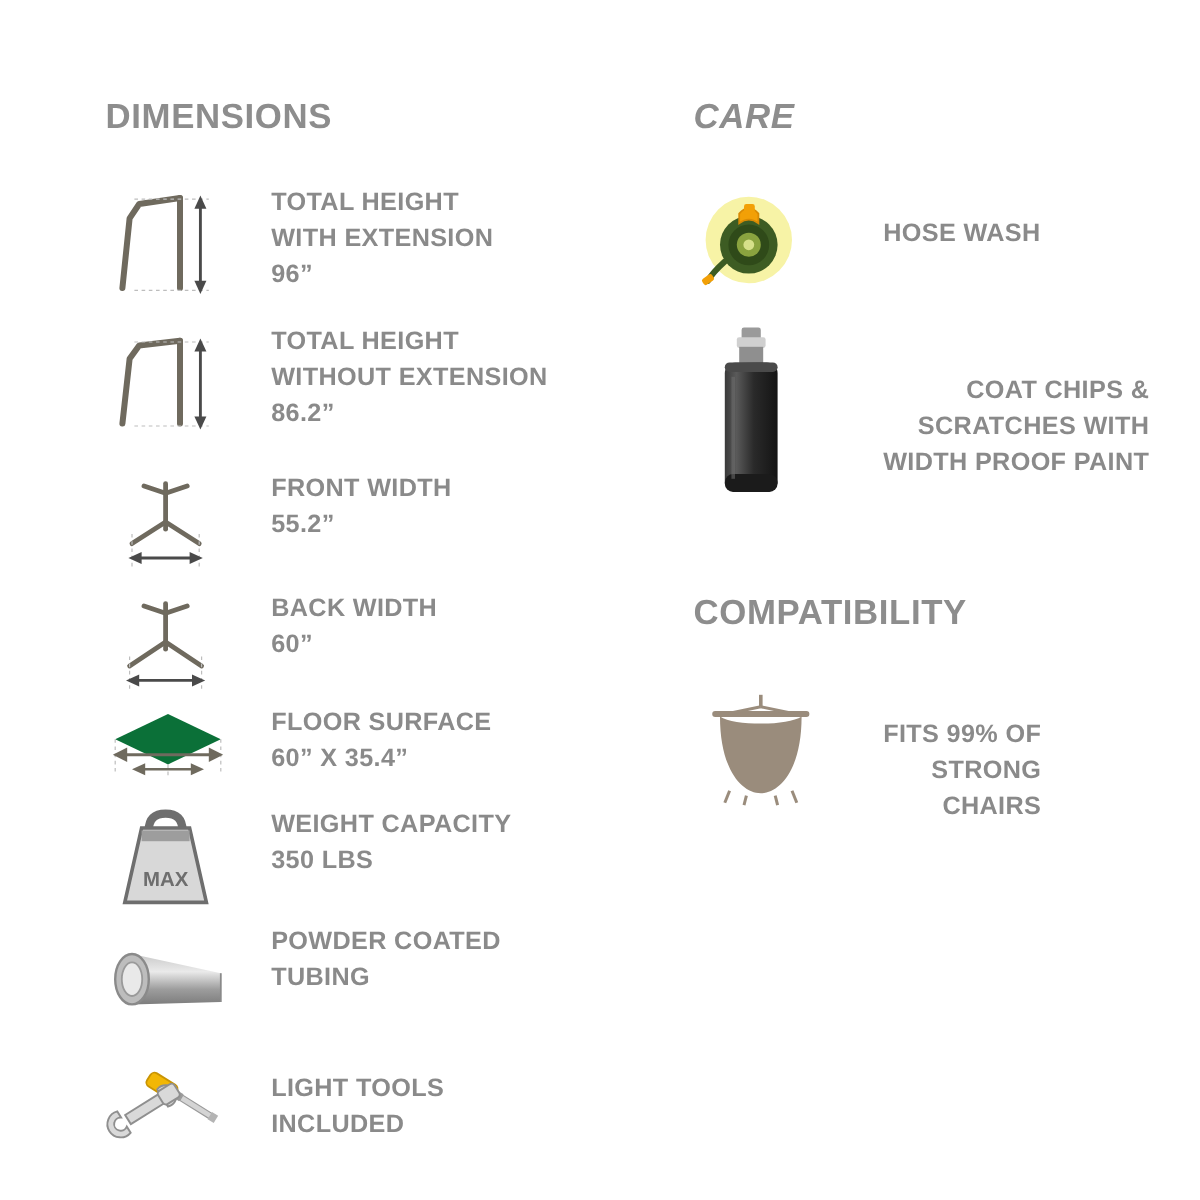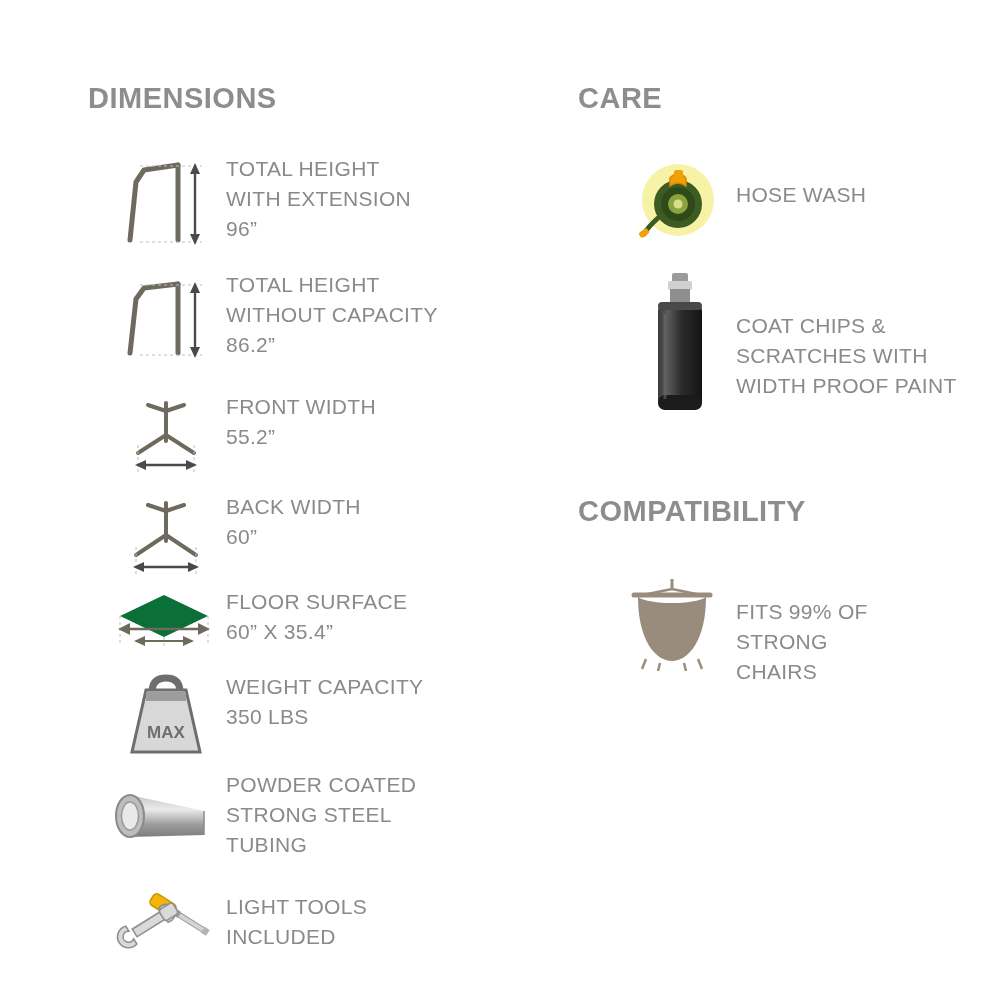--- a/index.html
+++ b/index.html
@@ -36,25 +36,25 @@
 
   .row {
     display: flex;
     align-items: flex-start;
   }
   .icon-box {
     width: 128px;
     min-width: 128px;
     display: flex;
     align-items: center;
-    justify-content: flex-end;
+    justify-content: flex-start;
   }
   .row-label {
     font-size: 21px;
-    font-weight: normal;
+    font-weight: bold;
     color: #8a8a8a;
     line-height: 1.42;
     letter-spacing: 0.3px;
     padding-top: 2px;
   }
   .row-label .ln { display: block; }
 
   
   #dimensions-title { position: absolute; left: 0px; top: 82px; }
   .dim-row { position: absolute; left: 0px; }
@@ -65,28 +65,28 @@
   #row-front-width           { top: 390px; }
   #row-back-width            { top: 490px; }
   #row-floor-surface         { top: 585px; }
   #row-weight-capacity       { top: 670px; }
   #row-tubing                { top: 768px; }
   #row-tools                 { top: 890px; }
 
   .dim-row .row-label { margin-left: 10px; }
 
   
-  #care-title { position: absolute; left: 0px; top: 82px; }
+  #care-title { position: absolute; left: 0px; top: 82px; font-style: italic; }
   #compat-title { position: absolute; left: 0px; top: 495px; }
   .care-row { position: absolute; left: 0px; }
   #row-hose-wash   { top: 158px; }
   #row-rust-paint  { top: 269px; }
   #row-hammock     { top: 575px; }
   .care-row .icon-box { width: 150px; min-width: 150px; }
-  .care-row .row-label { margin-left: 8px; }
+  .care-row .row-label { margin-left: 8px; text-align: right; }
 
   svg { display: block; overflow: visible; }
 </style>
 </head>
 <body>
 
 <div class="page">
 
   <div class="col col-left">
 
@@ -130,21 +130,21 @@
           </g>
           <g stroke="#4a4a4a" stroke-width="2.4" fill="none">
             <path d="M79 20 L79 78"></path>
           </g>
           <polygon points="79,11 74,22 84,22" fill="#4a4a4a"></polygon>
           <polygon points="79,87 74,76 84,76" fill="#4a4a4a"></polygon>
         </svg>
       </div>
       <div class="row-label">
         <span class="ln">TOTAL HEIGHT</span>
-        <span class="ln">WITHOUT CAPACITY</span>
+        <span class="ln">WITHOUT EXTENSION</span>
         <span class="ln">86.2”</span>
       </div>
     </div>
 
     <div class="row dim-row" id="row-front-width">
       <div class="icon-box">
         <svg width="100" height="86" viewBox="0 0 100 86">
           <g stroke="#6f6a5e" stroke-width="4" fill="none" stroke-linecap="round" stroke-linejoin="round">
             <path d="M50 8 L50 46"></path>
             <path d="M50 40 L22 58"></path>
@@ -248,21 +248,20 @@
             </linearGradient>
           </defs>
           <path d="M22 18 L96 34 L96 58 L22 60 Z" fill="url(#tubeGrad)"></path>
           <ellipse cx="22" cy="39" rx="14" ry="21" fill="#bdbdbd" stroke="#8a8a8a" stroke-width="2"></ellipse>
           <ellipse cx="22" cy="39" rx="8.5" ry="14" fill="#e9e9e9" stroke="#9a9a9a" stroke-width="1.5"></ellipse>
           <path d="M96 34 L96 58" stroke="#8a8a8a" stroke-width="1.5" fill="none"></path>
         </svg>
       </div>
       <div class="row-label">
         <span class="ln">POWDER COATED</span>
-        <span class="ln">STRONG STEEL</span>
         <span class="ln">TUBING</span>
       </div>
     </div>
 
     <div class="row dim-row" id="row-tools">
       <div class="icon-box" style="height:84px">
         <svg width="100" height="84" viewBox="0 0 100 84">
 
           <g transform="rotate(32 50 42)">
             <rect x="20" y="14" width="26" height="13" rx="4" fill="#f2b705" stroke="#c99403" stroke-width="1.5"></rect>

